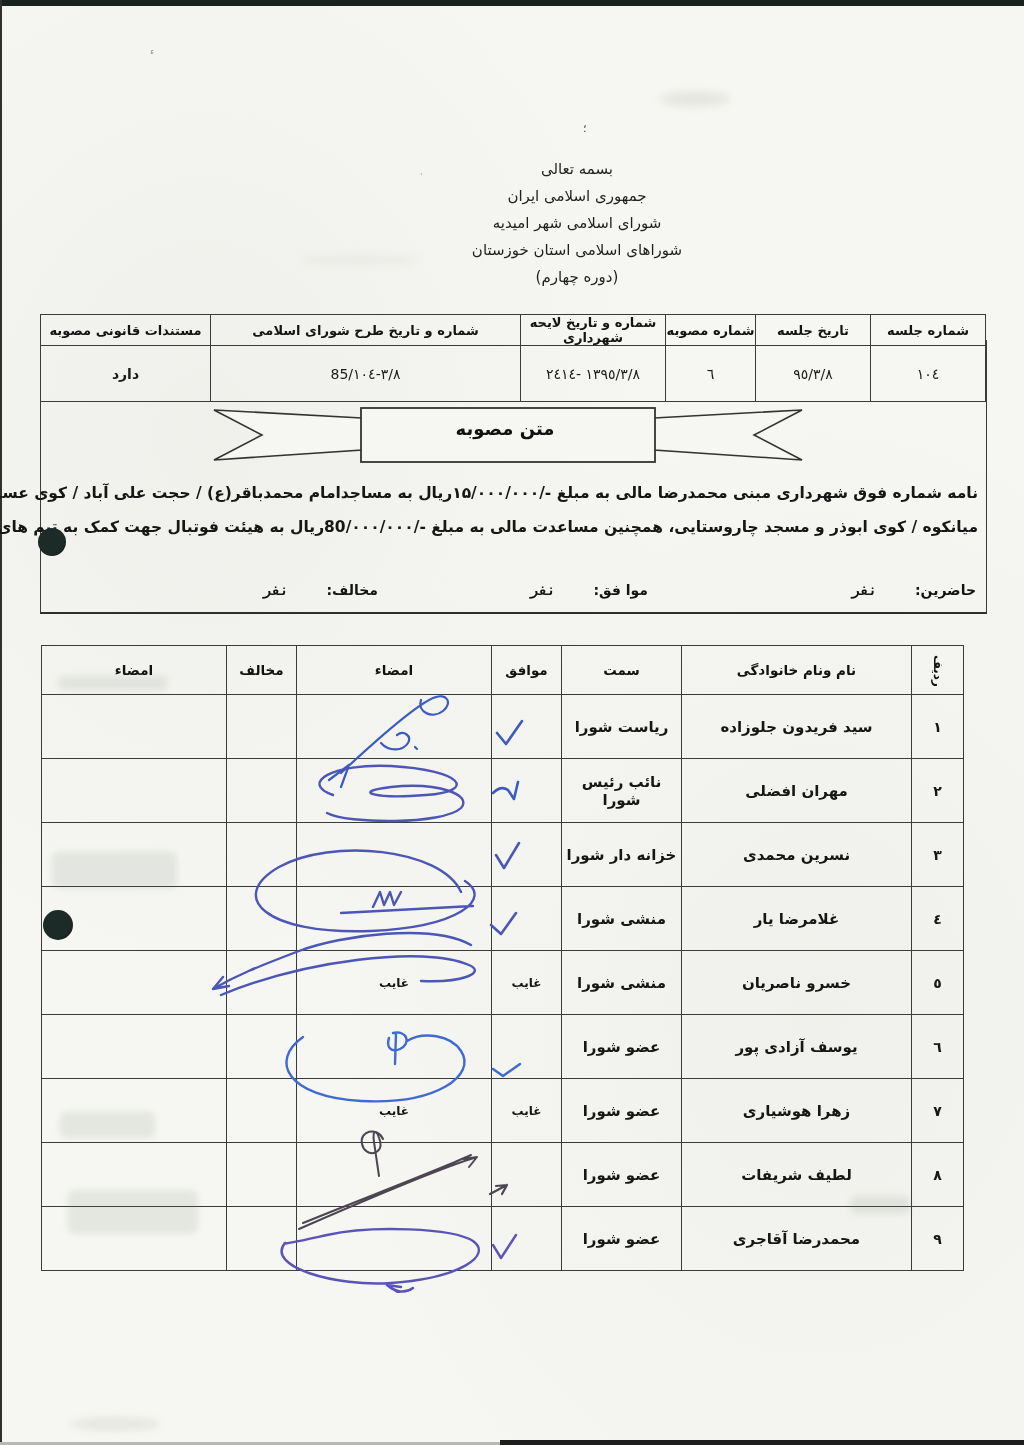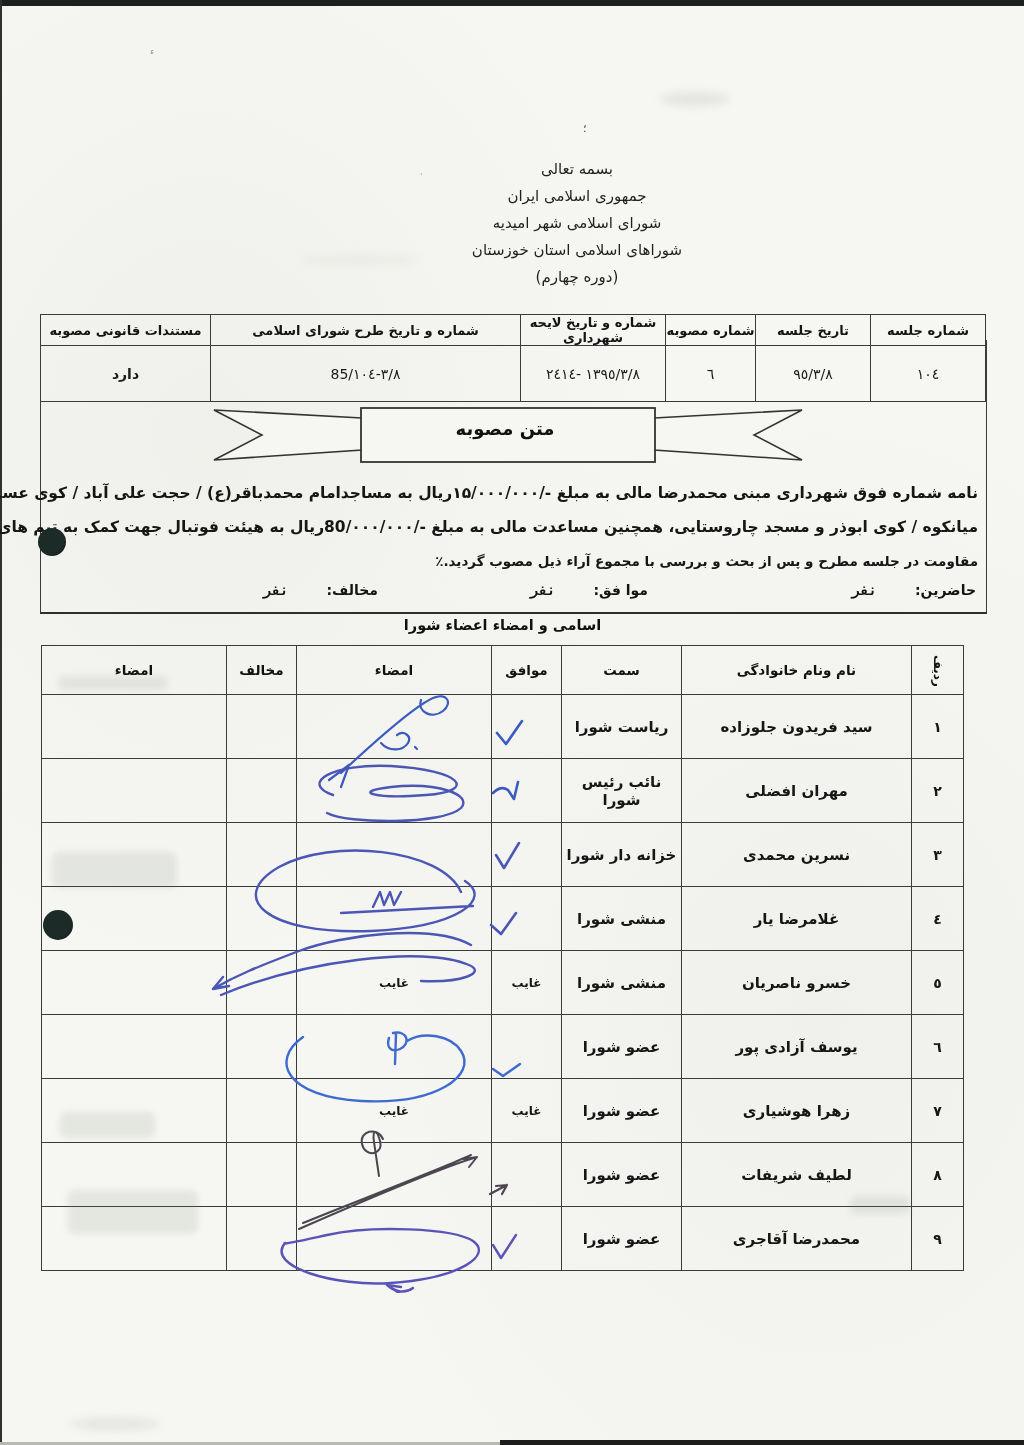--- a/index.html
+++ b/index.html
@@ -130,35 +130,33 @@
 
   <svg class="ribbon" viewBox="0 0 606 70">
     <polygon points="157,16 9,8 57,33 9,58 157,48" fill="#f6f6f2" stroke="#333" stroke-width="1.6"></polygon>
     <polygon points="449,16 597,8 549,33 597,58 449,48" fill="#f6f6f2" stroke="#333" stroke-width="1.6"></polygon>
     <rect x="156" y="6" width="294" height="54" fill="#f6f6f2" stroke="#333" stroke-width="1.8"></rect>
   </svg>
   <div class="ribbon-label">متن مصوبه</div>
 
   <div class="res-line" style="top:484px;"><span>نامه شماره فوق شهرداری مبنی محمدرضا مالی به مبلغ </span><span class="amt">۱۵/۰۰۰/۰۰۰/-</span><span>ریال به مساجدامام محمدباقر(ع) / حجت علی آباد / کوی عســکری / حجــت</span></div>
   <div class="res-line" style="top:518px;"><span>میانکوه / کوی ابوذر و مسجد چاروستایی، همچنین مساعدت مالی به مبلغ </span><span class="amt">80/۰۰۰/۰۰۰/-</span><span>ریال به هیئت فوتبال جهت کمک به تیم های ورزشی وحــدت</span></div>
-  <div class="res-line3" style="top:553px;">مقاومت در جلسه مطرح و پس از بحث و بررسی با مجموع آراء ذیل مصوب گردید.٪</div>
 
   <div class="attendance">
     <span class="grp g-present">
       <span>حاضرین:</span><span class="val">نفر</span>
     </span>
     <span class="grp g-agree">
       <span>موا فق:</span><span class="val">نفر</span>
     </span>
     <span class="grp g-oppose">
       <span>مخالف:</span><span class="val">نفر</span>
     </span>
   </div>
 
-  <div class="sec-title">اسامی و امضاء اعضاء شورا</div>
 
   <table class="members" dir="rtl">
     <colgroup>
       <col style="width:52px">
         <col style="width:230px">
         <col style="width:120px">
         <col style="width:70px">
       <col style="width:195px">
         <col style="width:70px">
         <col style="width:185px">

